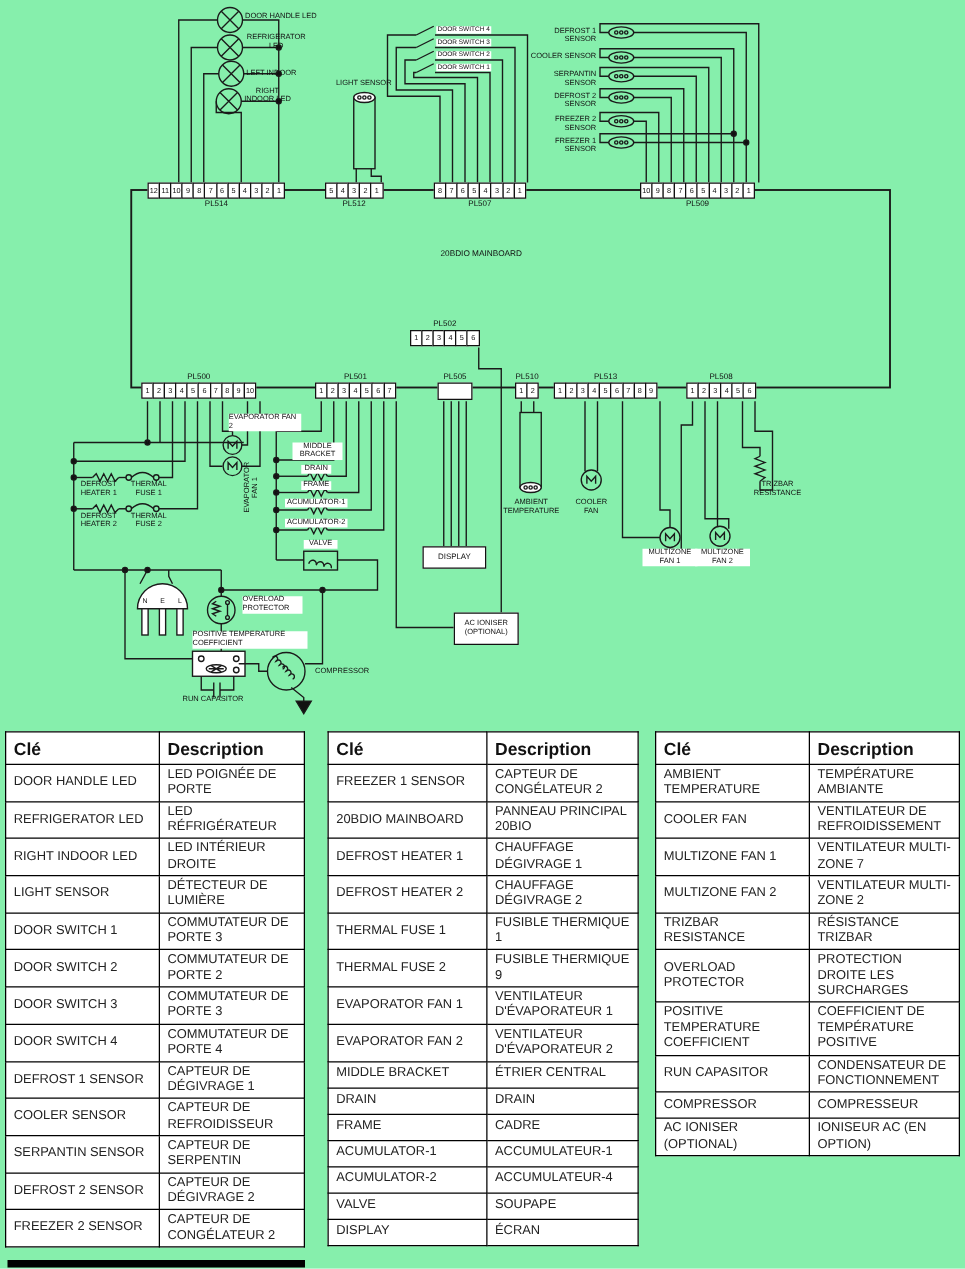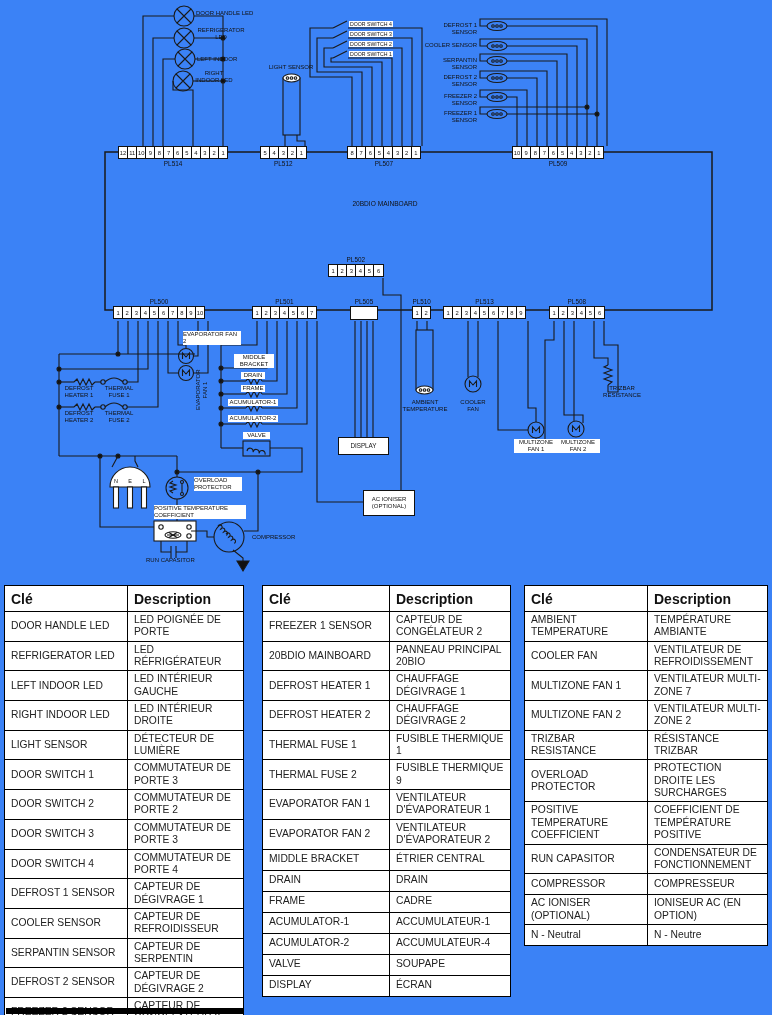--- a/index.html
+++ b/index.html
@@ -1,16 +1,16 @@
 <!DOCTYPE html>
 <html><head>
 <meta charset="utf-8">
 <style>
   html,body{margin:0;padding:0;background:#fff;}
-  .stage{position:relative;width:772px;height:1015px;background:#3b82f6;overflow:hidden;
+  .stage{position:relative;width:772px;height:1015px;background:#86efac;overflow:hidden;
          font-family:"Liberation Sans",sans-serif;color:#111;}
   svg.wiring{position:absolute;left:0;top:0;}
   .lbl{position:absolute;font-size:6px;line-height:1.18;color:#111;}
   .lbl.c{text-align:center;}
   .lbl.r{text-align:right;}
   .lbl.rot90{transform:rotate(-90deg);transform-origin:center center;text-align:center;}
   .swlbl{position:absolute;font-size:5.2px;background:#fff;padding:0 1px;white-space:nowrap;}
   .boxlbl{position:absolute;border:1.2px solid #111;background:#fff;display:flex;
           align-items:center;justify-content:center;text-align:center;font-size:6.3px;line-height:1.2;}
   .connector{position:absolute;display:flex;flex-direction:column;align-items:center;}
@@ -484,24 +484,20 @@
       <tbody>
         <tr>
           <td>DOOR HANDLE LED</td>
           <td>LED POIGNÉE DE PORTE</td>
         </tr>
         <tr>
           <td>REFRIGERATOR LED</td>
           <td>LED RÉFRIGÉRATEUR</td>
         </tr>
         <tr>
-          <td>LEFT INDOOR LED</td>
-          <td>LED INTÉRIEUR GAUCHE</td>
-        </tr>
-        <tr>
           <td>RIGHT INDOOR LED</td>
           <td>LED INTÉRIEUR DROITE</td>
         </tr>
         <tr>
           <td>LIGHT SENSOR</td>
           <td>DÉTECTEUR DE LUMIÈRE</td>
         </tr>
         <tr>
           <td>DOOR SWITCH 1</td>
           <td>COMMUTATEUR DE PORTE 3</td>
@@ -651,20 +647,16 @@
           <td>CONDENSATEUR DE FONCTIONNEMENT</td>
         </tr>
         <tr>
           <td>COMPRESSOR</td>
           <td>COMPRESSEUR</td>
         </tr>
         <tr>
           <td>AC IONISER (OPTIONAL)</td>
           <td>IONISEUR AC (EN OPTION)</td>
         </tr>
-        <tr>
-          <td>N - Neutral</td>
-          <td>N - Neutre</td>
-        </tr>
       </tbody>
     </table>
   <div class="cutbar"></div>
 </div>
 
 </body></html>

